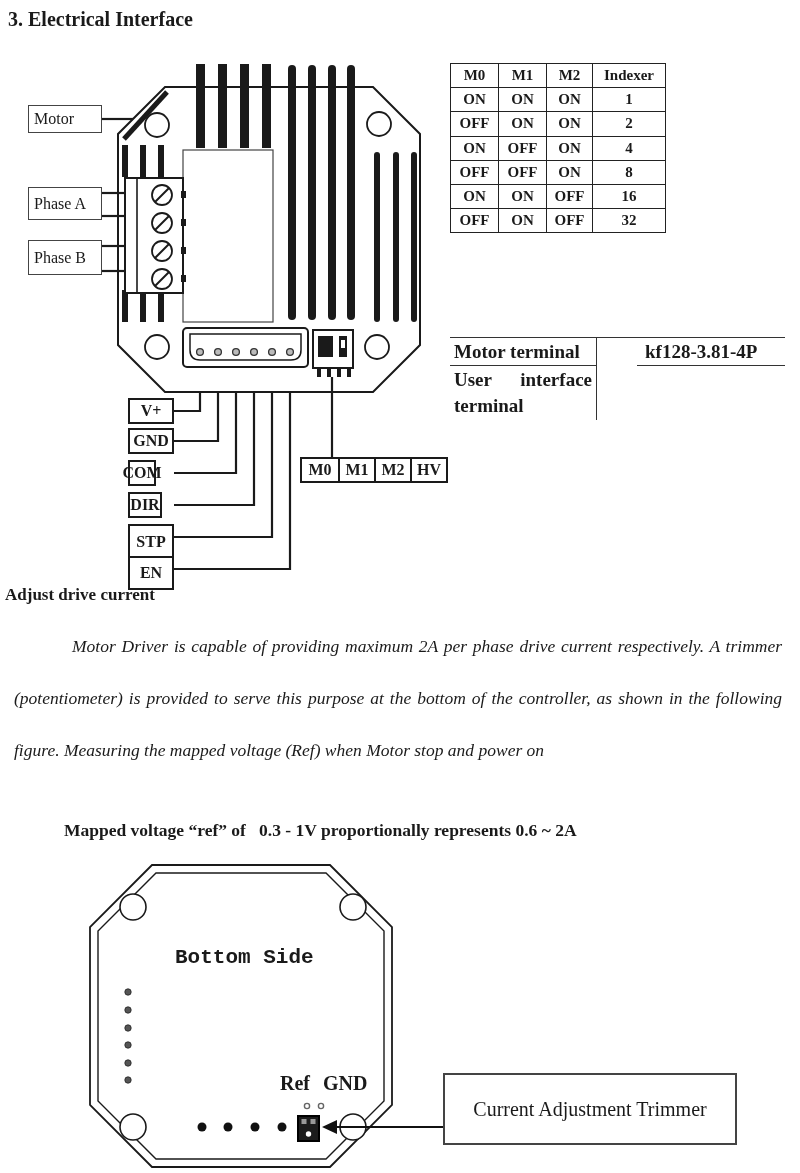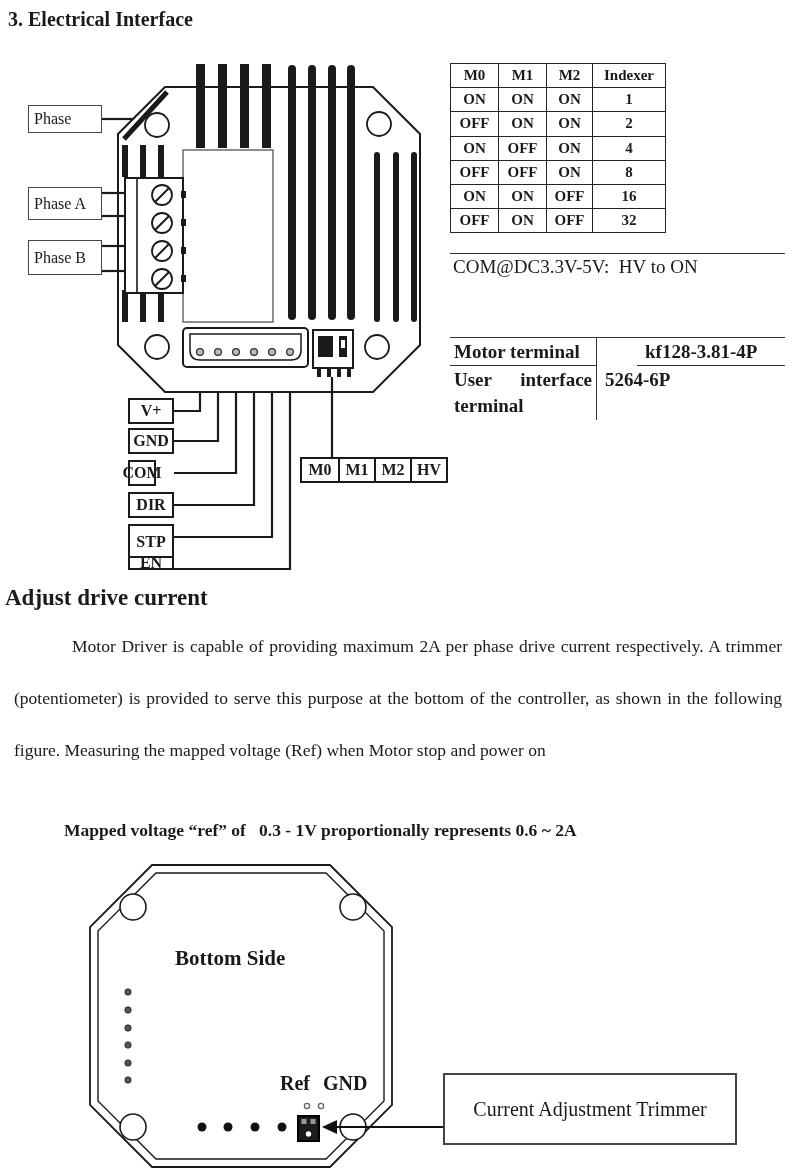--- a/index.html
+++ b/index.html
@@ -14,21 +14,21 @@
   table.idx td,table.idx th{border:1.4px solid #222;font-weight:bold;font-size:15px;text-align:center;padding:0;height:24.2px;box-sizing:border-box;font-family:"Liberation Serif",serif;}
   
   .comrow{border-top:1.6px solid #333;height:27px;display:flex;align-items:center;font-size:19px;white-space:pre;box-sizing:border-box;padding-left:3px;}
   .comlast{border-bottom:1.6px solid #333;}
   
   .tgrid{display:grid;grid-template-columns:147px 188px;border-top:1.6px solid #333;box-sizing:border-box;}
   .tcell{font-size:19px;box-sizing:border-box;padding:1px 4px 0 4px;line-height:26px;}
   .tc-r{border-right:1.4px solid #333;}
   .tc-b{border-bottom:1.4px solid #333;}
   .just{text-align:justify;}
-  .heading{font-size:23px;font-weight:bold;}
+  .heading{font-size:17px;font-weight:bold;}
   .para{font-size:17.5px;line-height:52px;text-align:justify;text-indent:58px;}
   .mapped{font-size:17.5px;font-weight:bold;white-space:pre;}
   .btitle{font-size:21px;font-weight:bold;}
   .refgnd{font-size:20px;font-weight:bold;display:flex;gap:13px;}
   .callout{border:2px solid #444;display:flex;align-items:center;justify-content:center;font-size:20px;box-sizing:border-box;background:#fff;}
   svg{display:block;}
 </style>
 </head>
 <body>
 
@@ -139,45 +139,45 @@
     <path d="M218,337 V386 H174"></path>
     <path d="M236,337 V418 H174"></path>
     <path d="M254,337 V450 H174"></path>
     <path d="M272,337 V482 H174"></path>
     <path d="M290,337 V514 H174"></path>
     <path d="M332,322 V402"></path>
   </g>
 </svg>
 
 <div class="lblbox abs" style="left:28px;top:105px;width:74px;height:28px;">
-    <span>Phase</span>
+    <span>Motor</span>
   </div>
 <div class="lblbox abs" style="left:28px;top:187px;width:74px;height:33px;">
     <span>Phase A</span>
   </div>
 <div class="lblbox abs" style="left:28px;top:240px;width:74px;height:35px;">
     <span>Phase B</span>
   </div>
 
 <div class="box pinbox abs" style="left:128px;top:398px;width:46px;height:26px;">
     <span>V+</span>
   </div>
 <div class="box pinbox abs" style="left:128px;top:428px;width:46px;height:26px;">
     <span>GND</span>
   </div>
 <div class="box pinbox abs" style="left:128px;top:460px;width:28px;height:26px;">
     <span>COM</span>
   </div>
-<div class="box pinbox abs" style="left:128px;top:492px;width:46px;height:26px;">
+<div class="box pinbox abs" style="left:128px;top:492px;width:34px;height:26px;">
     <span>DIR</span>
   </div>
 <div class="box pinbox abs" style="left:128px;top:524px;width:46px;height:36px;">
     <span>STP</span>
   </div>
-<div class="box pinbox abs" style="left:128px;top:556px;width:46px;height:14px;">
+<div class="box pinbox abs" style="left:128px;top:556px;width:46px;height:34px;">
     <span>EN</span>
   </div>
 
 <div class="abs" style="left:300px;top:457px;display:flex;">
   <div class="box pinbox" style="width:40px;height:26px;margin-right:-2px;">
       <span>M0</span>
     </div>
   <div class="box pinbox" style="width:38px;height:26px;margin-right:-2px;">
       <span>M1</span>
     </div>
@@ -230,33 +230,31 @@
   <tr>
         <td>OFF</td>
         <td>ON</td>
         <td>OFF</td>
         <td>32</td>
       </tr>
 </tbody>
   </table>
 
 <div class="abs" style="left:450px;top:253px;width:335px;">
-  <div class="comrow">COM@DC3.3V-5V:  HV to ON</div>
 </div>
 
 <div class="tgrid abs" style="left:450px;top:337px;width:335px;font-weight:bold;">
   <div class="tcell tc-r tc-b" style="height:28px;">Motor terminal</div>
   <div class="tcell tc-b" style="height:28px;padding-left:8px;margin-left:40px;">kf128-3.81-4P</div>
   <div class="tcell tc-r just" style="height:54px;">User interface terminal</div>
-  <div class="tcell" style="height:54px;padding-left:8px;">5264-6P</div>
 </div>
 
 <div class="heading abs" style="left:5px;top:585px;">Adjust drive current</div>
 
-<div class="para abs" style="left:14px;top:620px;width:768px;">Motor Driver is capable of providing maximum 2A per phase drive current respectively. A trimmer (potentiometer) is provided to serve this purpose at the bottom of the controller, as shown in the following figure. Measuring the mapped voltage (Ref) when Motor stop and power on</div>
+<div class="para abs" style="left:14px;top:620px;width:768px;font-style:italic;">Motor Driver is capable of providing maximum 2A per phase drive current respectively. A trimmer (potentiometer) is provided to serve this purpose at the bottom of the controller, as shown in the following figure. Measuring the mapped voltage (Ref) when Motor stop and power on</div>
 
 <div class="mapped abs" style="left:64px;top:820px;">Mapped voltage “ref” of   0.3 - 1V proportionally represents 0.6 ~ 2A</div>
 
 <svg class="abs" style="left:80px;top:860px;" width="372" height="313" viewBox="0 0 372 313">
   <g fill="#ffffff" stroke="#1a1a1a">
     <polygon points="72,5 250,5 312,67 312,245 250,307 72,307 10,245 10,67" stroke-width="1.8"></polygon>
     <polygon points="76,13 246,13 304,71 304,241 246,299 76,299 18,241 18,71" stroke-width="1.4"></polygon>
   </g>
   <g fill="#ffffff" stroke="#1a1a1a" stroke-width="1.6">
     <circle cx="53" cy="47" r="13"></circle>
@@ -287,21 +285,21 @@
     <rect x="221.5" y="259" width="5" height="5" fill="#999"></rect>
     <rect x="230.5" y="259" width="5" height="5" fill="#999"></rect>
     <circle cx="228.5" cy="274" r="2.7" fill="#ffffff"></circle>
   </g>
   <g>
     <line x1="247" y1="267" x2="363" y2="267" stroke="#111" stroke-width="2"></line>
     <polygon points="242,267 257,260 257,274" fill="#111"></polygon>
   </g>
 </svg>
 
-<div class="btitle abs" style="left:175px;top:946px;">Bottom Side</div>
+<div class="btitle abs" style="left:175px;top:946px;font-family:Liberation Mono, monospace;">Bottom Side</div>
 
 <div class="refgnd abs" style="left:280px;top:1072px;">
   <span>Ref</span>
   <span>GND</span>
 </div>
 
 <div class="callout abs" style="left:443px;top:1073px;width:294px;height:72px;">
   <span>Current Adjustment Trimmer</span>
 </div>
 

